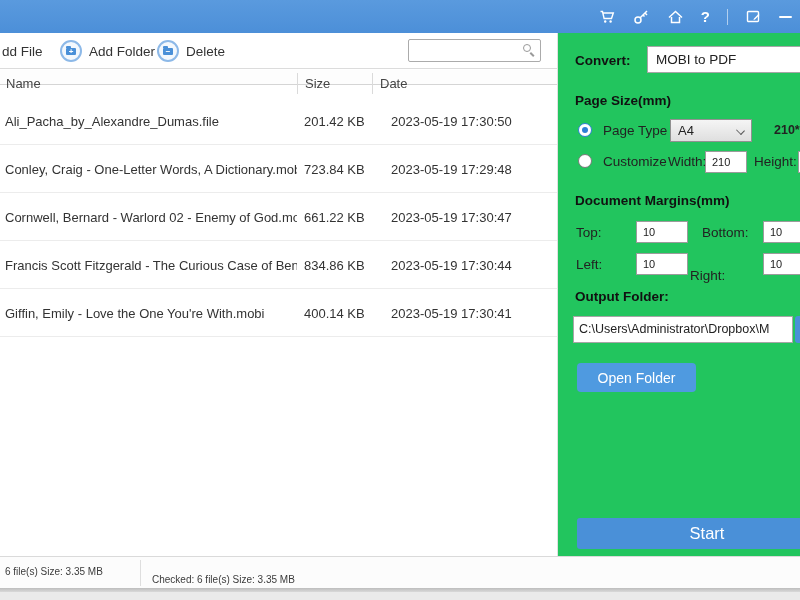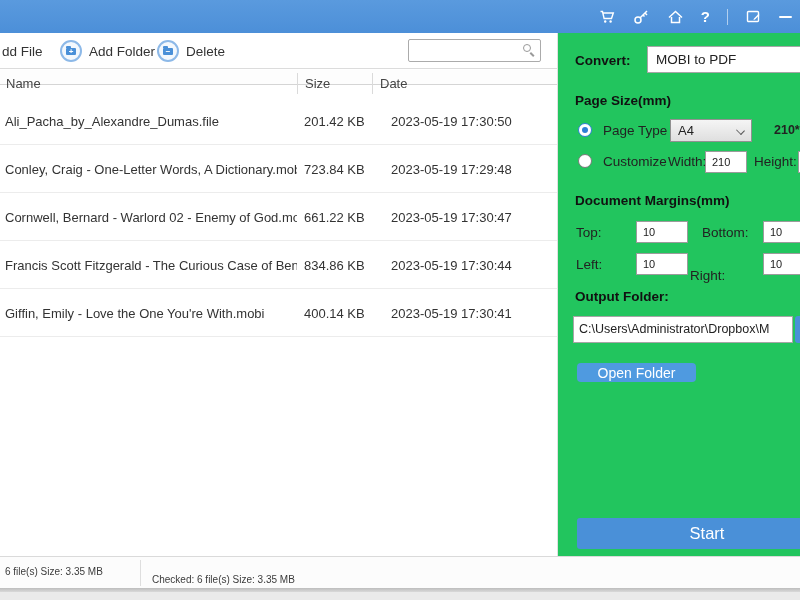--- a/index.html
+++ b/index.html
@@ -115,21 +115,21 @@
   .in-left { left:78px; top:220px; width:52px; }
   .in-right { left:205px; top:220px; width:50px; }
 
   .h-output { left:17px; top:256px; }
   .path-input { position:absolute; left:15px; top:283px; width:220px; height:27px; background:#fff;
     border:1px solid #a6a6a6; font-size:12.5px; color:#222; line-height:25px; padding-left:5px;
     white-space:nowrap; overflow:hidden; }
   .browse-btn { position:absolute; left:237px; top:283px; width:14px; height:27px;
     background:var(--accent-blue,#4a90d8); border-radius:3px 0 0 3px; }
 
-  .open-folder-btn { position:absolute; left:19px; top:330px; width:119px; height:19px;
+  .open-folder-btn { position:absolute; left:19px; top:330px; width:119px; height:29px;
     background:#4f9ae0; border:none; border-radius:4px; color:#fff; font-size:14px;
     font-family:inherit; cursor:pointer; }
   .start-btn { position:absolute; left:19px; top:485px; width:260px; height:31px;
     background:var(--accent-blue,#4a90d8); border:none; border-radius:3px; color:#fff; font-size:16.5px;
     font-family:inherit; cursor:pointer; text-align:center; }
 
   
   .statusbar { position:absolute; left:0; top:523px; width:800px; height:32px; background:#fcfcfc;
     border-top:1px solid #dadada; font-size:10px; color:#3b3b3b; }
   .status-total { position:absolute; left:5px; top:9px; }

